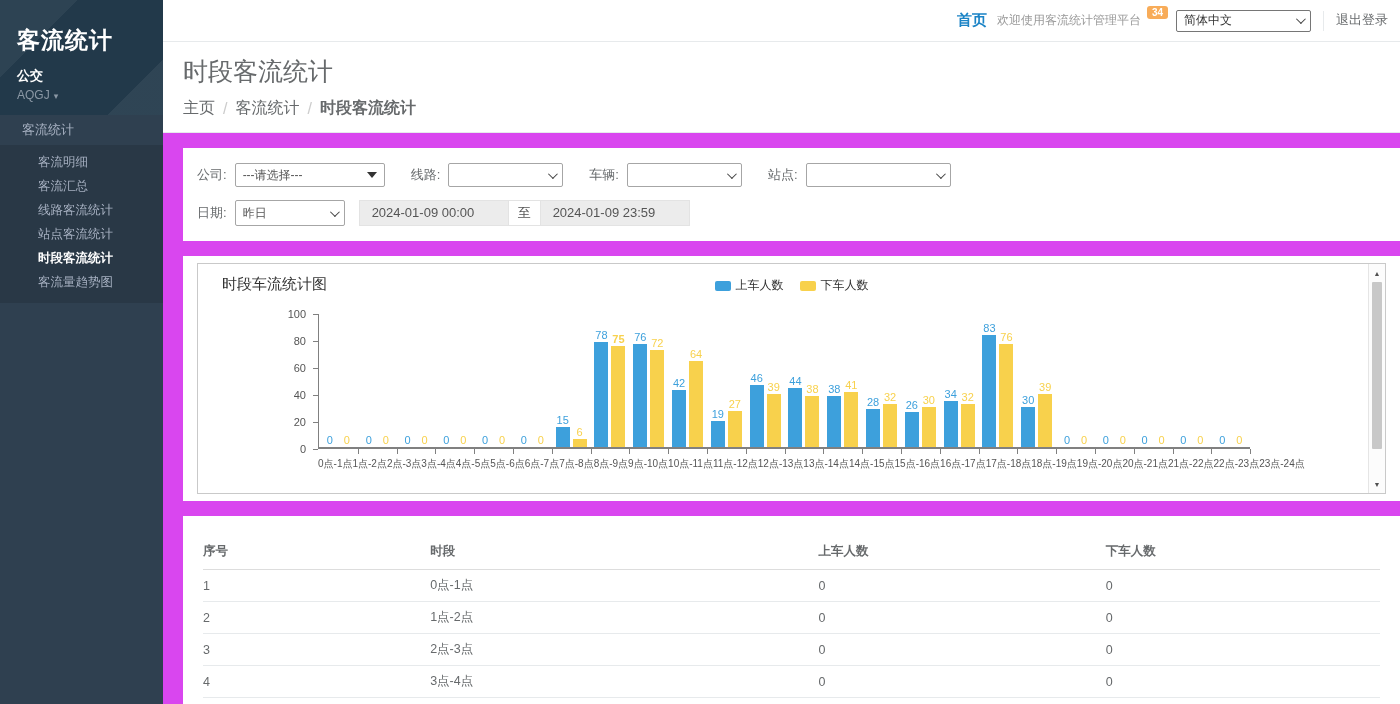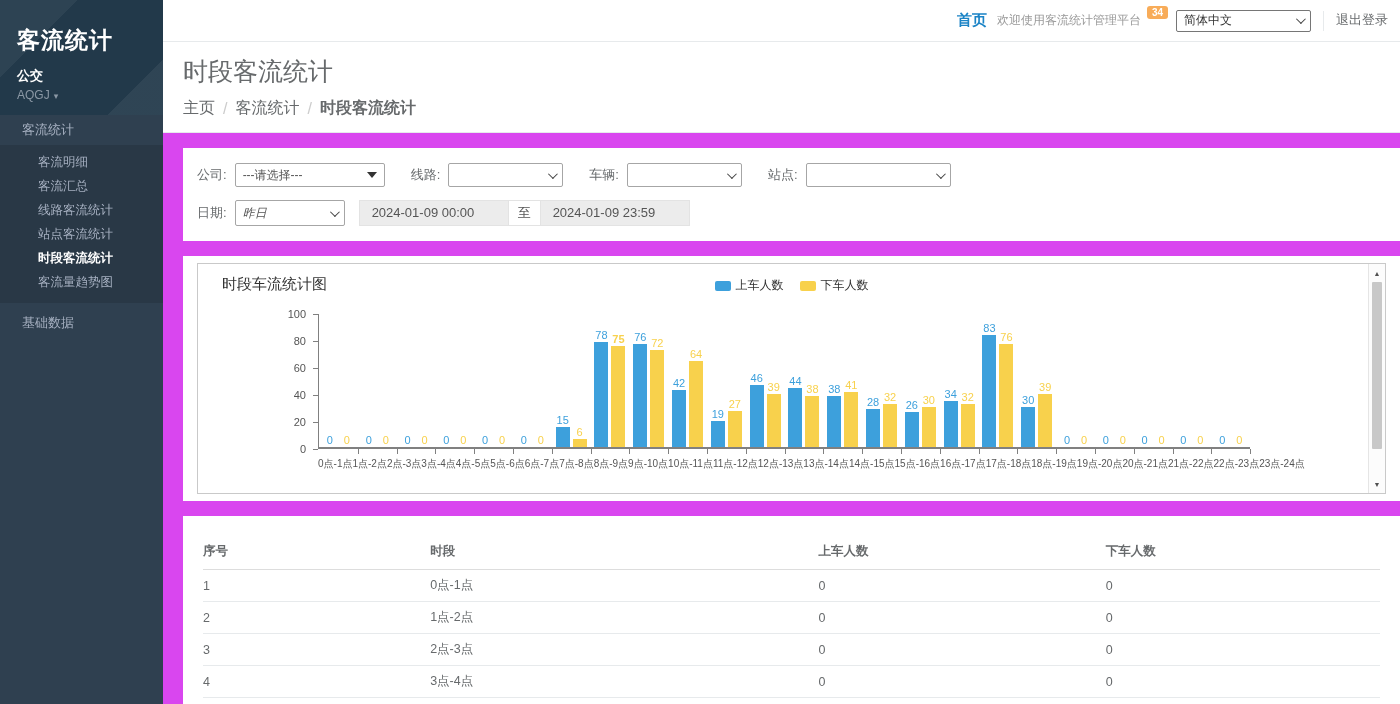--- a/index.html
+++ b/index.html
@@ -53,21 +53,21 @@
 
   
   .filter-panel { padding:10px 14px; position:relative; }
   .filter-row { display:flex; align-items:center; height:26px; margin:4px 0 12px; }
   .filter-row.last { margin-bottom:5px; }
   .f-label { margin-right:8px; font-size:13px; color:#676a6c; white-space:nowrap; }
   .sel { height:24px; border:1px solid #a6a6a6; border-radius:2px; background:#fff;
     display:flex; align-items:center; justify-content:space-between; padding:0 7px;
     font-size:12px; color:#555; cursor:pointer; }
   .sel .tri { width:0; height:0; border-left:5px solid transparent; border-right:5px solid transparent; border-top:6px solid #333; }
-  .sel.w150 { width:150px; } .sel.w115 { width:115px; } .sel.w145 { width:145px; } .sel.w110 { width:110px; height:26px;font-style:italic; }
+  .sel.w150 { width:150px; } .sel.w115 { width:115px; } .sel.w145 { width:145px; } .sel.w110 { width:110px; height:26px; }
   .gap26 { margin-left:26px; }
   .date-group { display:flex; align-items:center; margin-left:14px; }
   .date-input { height:26px; line-height:24px; background:#ececec; border:1px solid #e3e3e3;
     padding:0 12px; font-size:13px; color:#555; width:150px; cursor:default; }
   .to-cell { height:26px; line-height:24px; background:#fff; border-top:1px solid #e3e3e3; border-bottom:1px solid #e3e3e3;
     padding:0 9px; font-size:13px; color:#555; }
   .actions { position:absolute; top:10px; right:13px; display:flex; flex-direction:column; gap:8px; }
   .btn { width:79px; height:26px; border:none; border-radius:3px; color:#fff; font-size:13px; cursor:pointer; font-family:inherit; }
   .btn-search { background:#1ab394; }
   .btn-export { background:#2787d8; }
@@ -120,21 +120,20 @@
     <nav id="side-menu">
         <div class="menu-section">客流统计</div>
         <div class="submenu">
           <div class="submenu-item">客流明细</div>
           <div class="submenu-item">客流汇总</div>
           <div class="submenu-item">线路客流统计</div>
           <div class="submenu-item">站点客流统计</div>
           <div class="submenu-item active">时段客流统计</div>
           <div class="submenu-item">客流量趋势图</div>
         </div>
-        <div class="menu-section standalone">基础数据</div>
       </nav>
   </aside>
 
   <div class="main">
 
     <header class="topbar">
       <span class="home-link">首页</span>
       <span class="welcome">欢迎使用客流统计管理平台</span>
       <span class="badge">34</span>
       <div class="lang-select">

